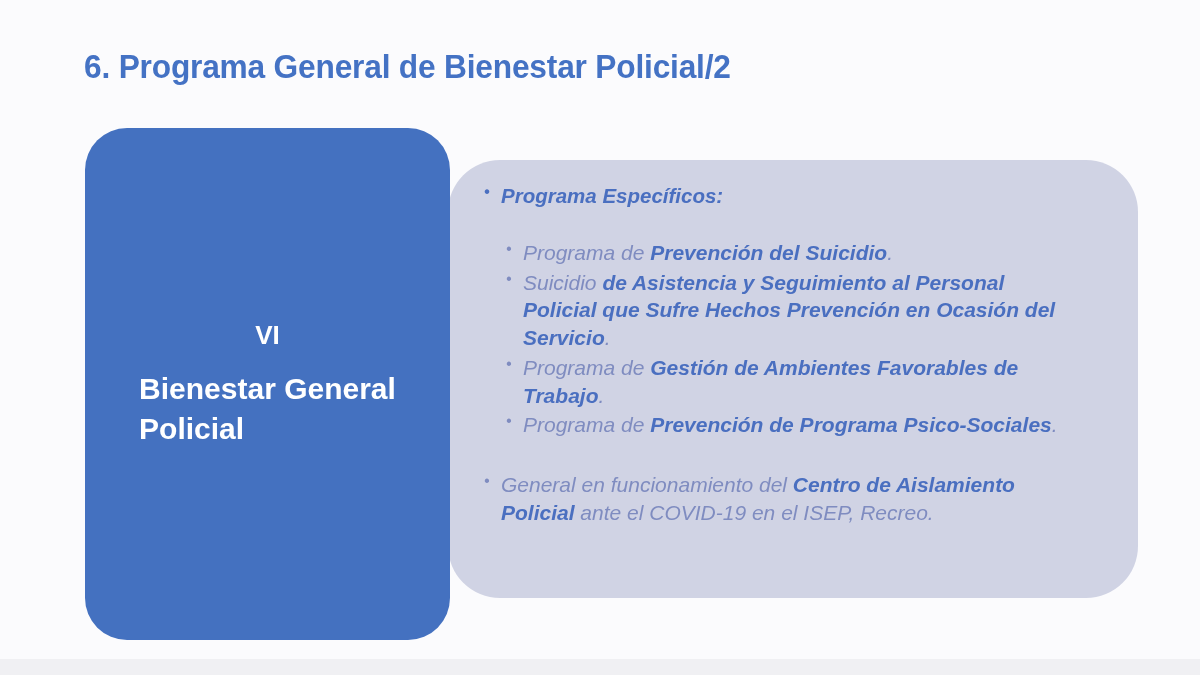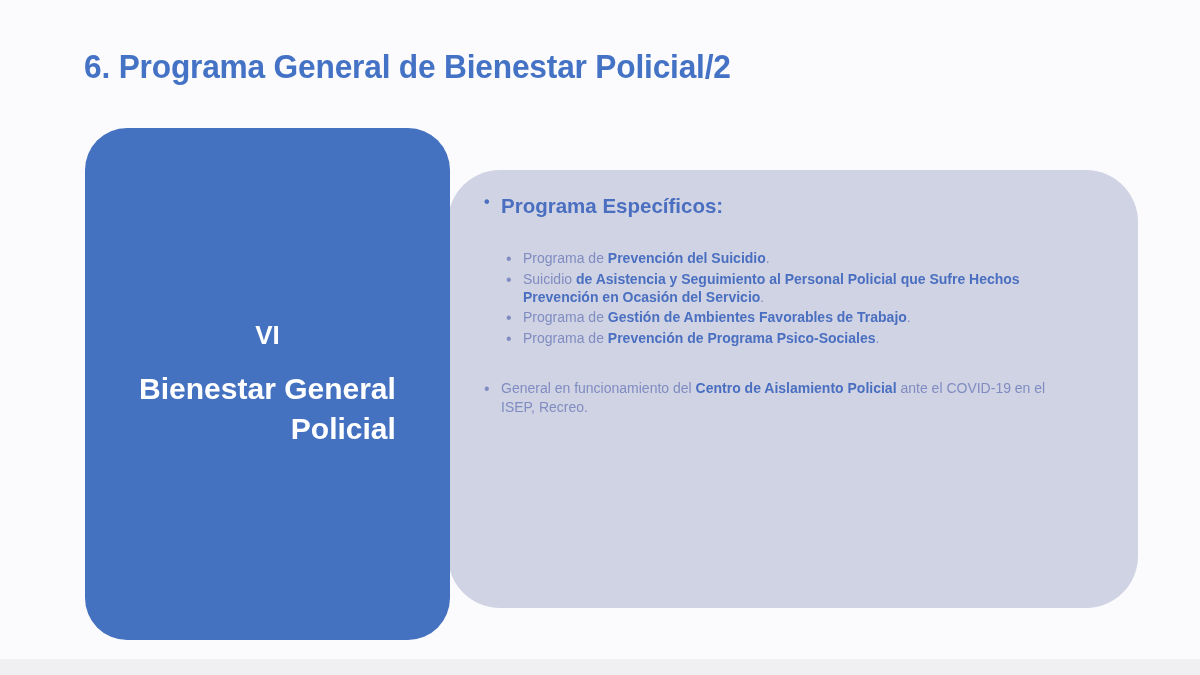--- a/index.html
+++ b/index.html
@@ -51,21 +51,21 @@
     left: 85px;
     top: 128px;
     width: 365px;
     height: 512px;
     background: #4471c0;
     border-radius: 42px;
     display: flex;
     flex-direction: column;
     align-items: center;
     justify-content: center;
-    text-align: right;
+    text-align: left;
     color: #ffffff;
     z-index: 2;
   }
 
   .blue-card-numeral {
     font-size: 26px;
     font-weight: bold;
     line-height: 1.2;
     margin-bottom: 18px;
   }
@@ -74,40 +74,41 @@
     font-size: 30px;
     font-weight: bold;
     line-height: 1.33;
     padding: 0 22px;
   }
 
   
   .content-panel {
     position: absolute;
     left: 448px;
-    top: 170px;
+    top: 160px;
     width: 690px;
     height: 438px;
     background: #d0d3e4;
     border-radius: 52px;
     z-index: 1;
     padding: 16px 60px 20px 36px;
+    font-style: italic;
   }
 
   
   .bullet-list {
     list-style: none;
     position: relative;
   }
 
   .bullet {
     position: relative;
     padding-left: 17px;
     color: #7f8cc0;
-    font-size: 14px;
+    font-size: 21px;
     line-height: 1.32;
   }
 
   .bullet::before {
     content: "\2022";
     position: absolute;
     left: 0;
     top: -1px;
     font-size: 16px;
     color: #7f8cc0;

